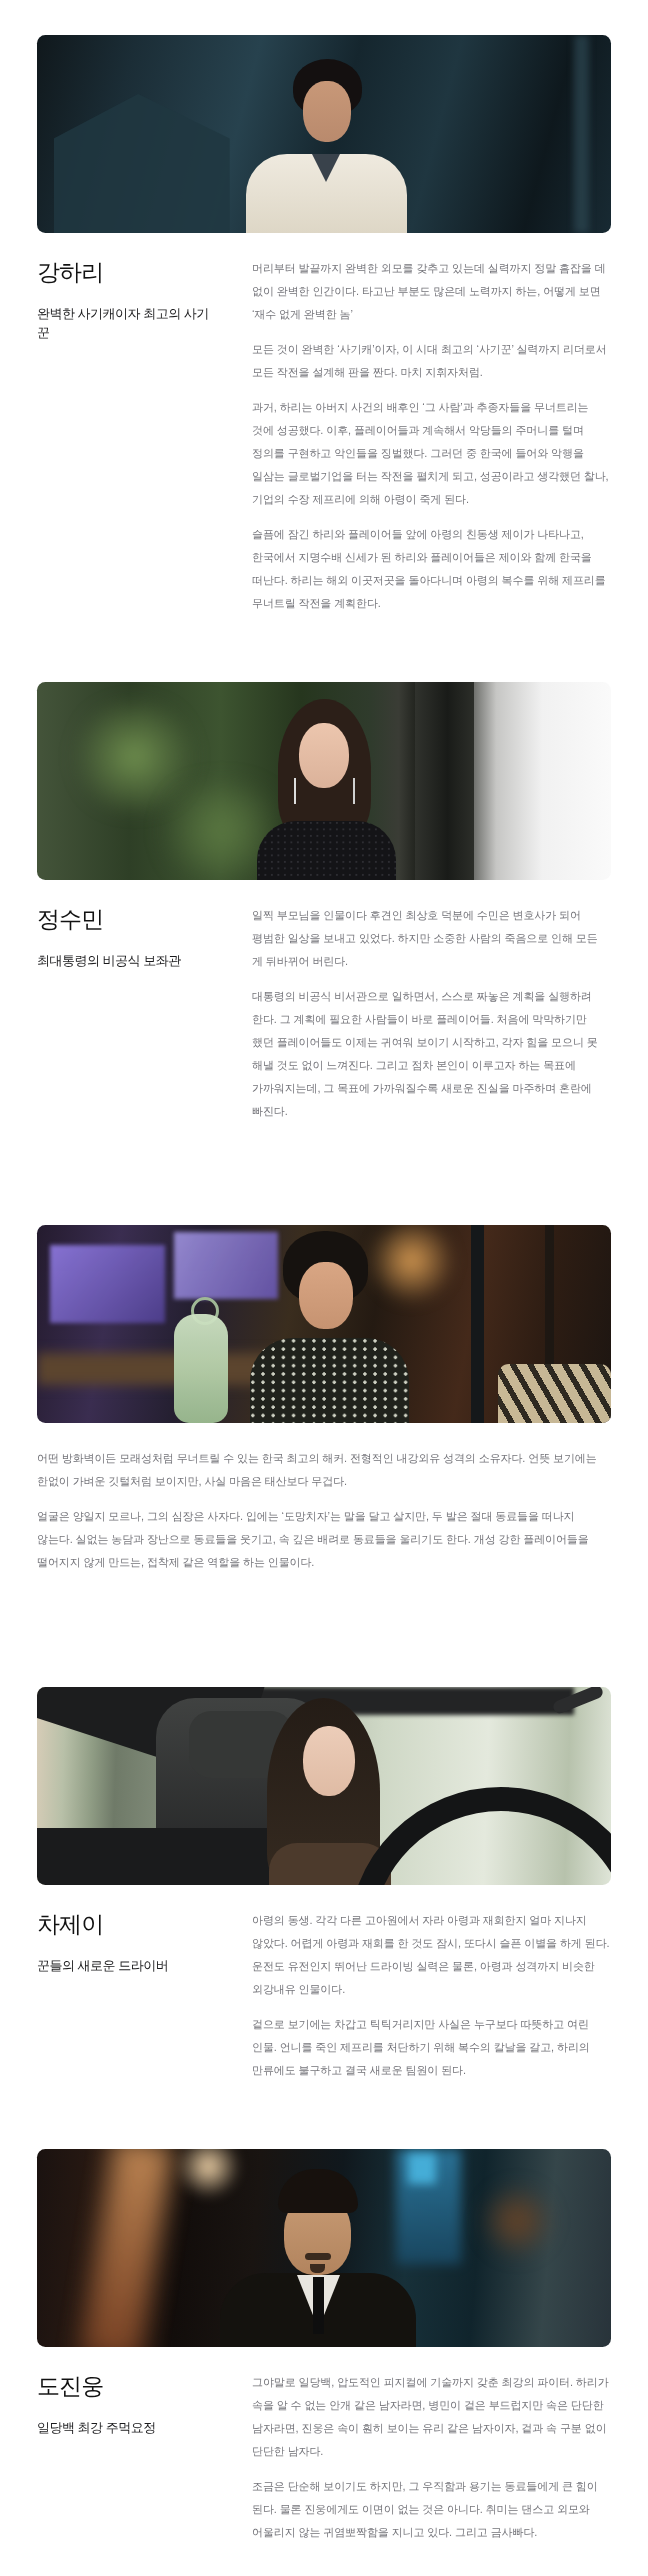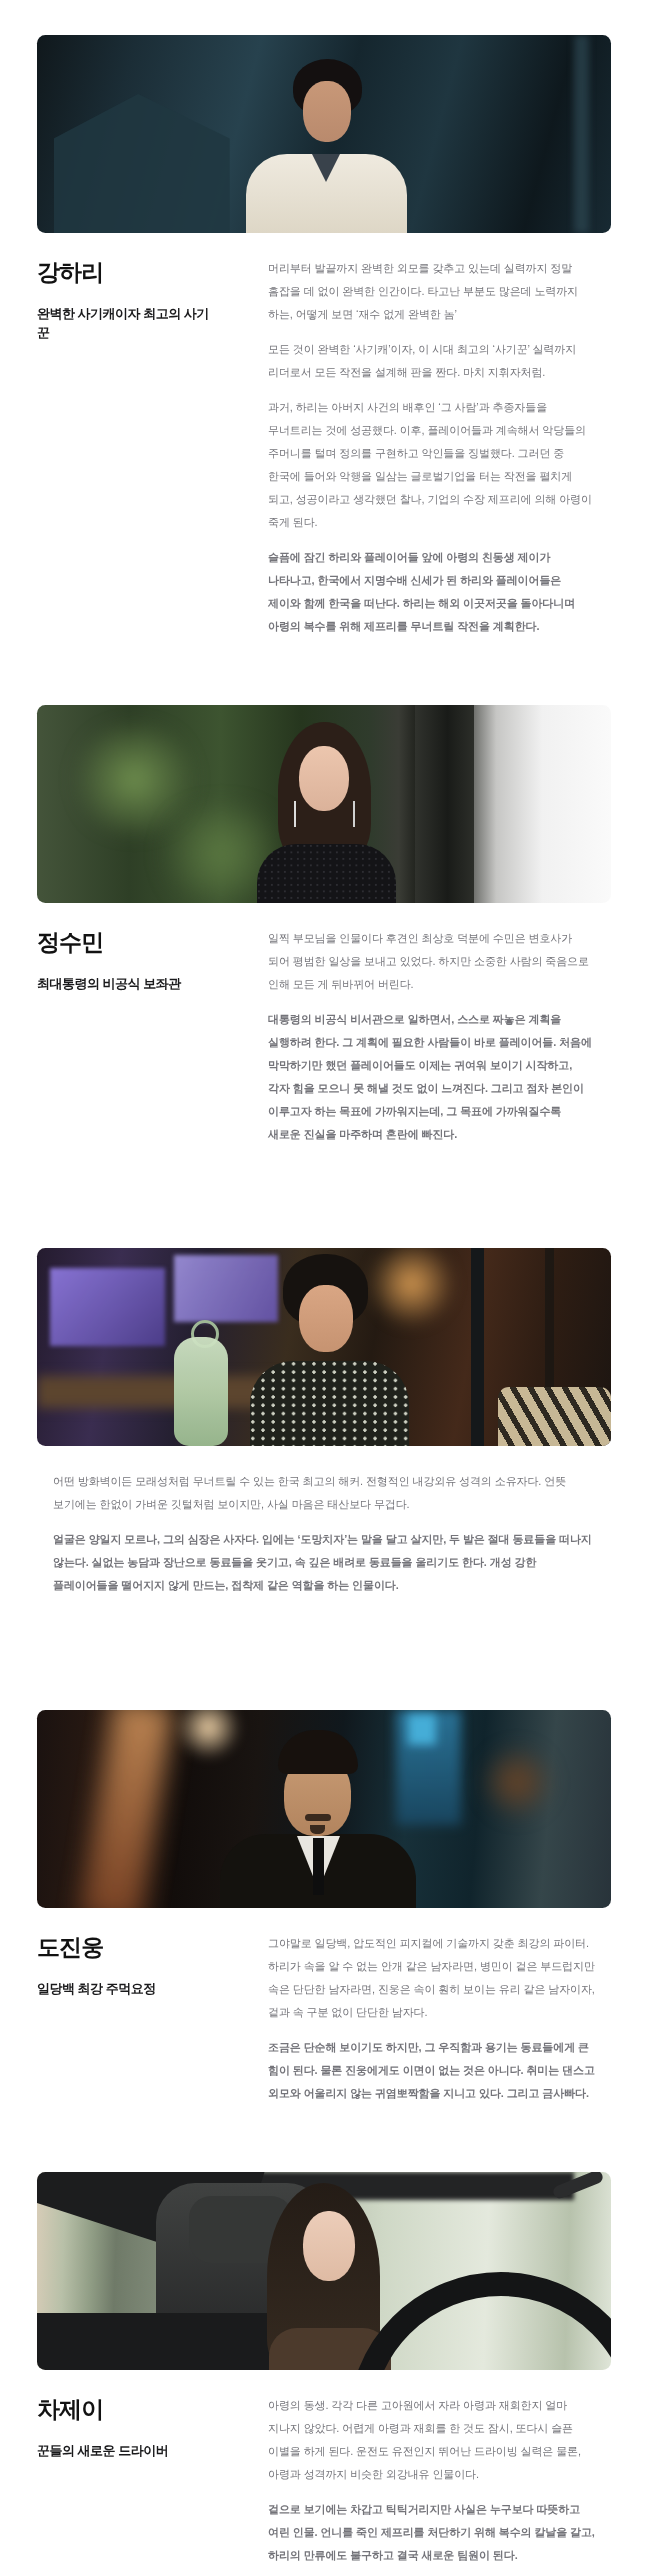--- a/index.html
+++ b/index.html
@@ -33,43 +33,43 @@
     padding: 0 37px;
   }
   .left {
     width: 182px;
     flex-shrink: 0;
     margin-right: 33px;
   }
   .name {
     margin: 1.9px 0 18.5px;
     font-size: 23px;
-    font-weight: 700;
+    font-weight: 400;
     letter-spacing: -0.9px;
     color: #121212;
     line-height: 1.2;
   }
   .tagline {
     margin: 0;
     font-size: 13px;
-    font-weight: 700;
+    font-weight: 400;
     letter-spacing: -0.5px;
     color: #1a1a1c;
     line-height: 1.45;
   }
   .desc { flex: 1; }
   .desc p {
-    margin: 0 16px 12px;
+    margin: 0 0 12px;
     font-size: 11px;
     line-height: 23px;
     letter-spacing: -0.1px;
     color: #74747a;
     word-break: keep-all;
   }
-  .desc p:last-child { margin-bottom: 0; font-weight: bold; }
+  .desc p:last-child { margin-bottom: 0; }
 
   .info-h1 { min-height: 358px; }
   .info-h2 { min-height: 254px; }
   .info-h3 { min-height: 173px; }
 
   
   .p1 { background: linear-gradient(105deg,#10181c 0%,#1b2d36 16%,#27424e 36%,#15262e 52%,#1f3640 68%,#0e181d 86%,#182a33 100%); }
   .p1 .house { left: 16.7px; top: 59px; width: 176px; height: 139px; background: #203741;
                clip-path: polygon(0 32%, 48% 0, 100% 32%, 100% 100%, 0 100%); opacity: .85; }
   .p1 .bokeh { left: 135px; top: 135px; width: 57px; height: 57px; border-radius: 50%;
@@ -215,20 +215,45 @@
     </div>
     <div class="info info-h3">
       <div class="desc">
         <p>어떤 방화벽이든 모래성처럼 무너트릴 수 있는 한국 최고의 해커. 전형적인 내강외유 성격의 소유자다. 언뜻 보기에는 한없이 가벼운 깃털처럼 보이지만, 사실 마음은 태산보다 무겁다.</p>
         <p>얼굴은 양일지 모르나, 그의 심장은 사자다. 입에는 ‘도망치자’는 말을 달고 살지만, 두 발은 절대 동료들을 떠나지 않는다. 실없는 농담과 장난으로 동료들을 웃기고, 속 깊은 배려로 동료들을 울리기도 한다. 개성 강한 플레이어들을 떨어지지 않게 만드는, 접착제 같은 역할을 하는 인물이다.</p>
       </div>
     </div>
   </section>
 
   <section class="section">
+    <div class="photo p5" role="img" aria-label="운전석에 앉아 있는 차제이">
+      <div class="roof"></div>
+      <div class="pillarA"></div>
+      <div class="handle"></div>
+      <div class="seat"></div>
+      <div class="headrest"></div>
+      <div class="dash"></div>
+      <div class="hair"></div>
+      <div class="jacket"></div>
+      <div class="face"></div>
+      <div class="wheel"></div>
+    </div>
+    <div class="info info-h3">
+      <div class="left">
+        <h2 class="name">차제이</h2>
+        <p class="tagline">꾼들의 새로운 드라이버</p>
+      </div>
+      <div class="desc">
+        <p>아령의 동생. 각각 다른 고아원에서 자라 아령과 재회한지 얼마 지나지 않았다. 어렵게 아령과 재회를 한 것도 잠시, 또다시 슬픈 이별을 하게 된다. 운전도 유전인지 뛰어난 드라이빙 실력은 물론, 아령과 성격까지 비슷한 외강내유 인물이다.</p>
+        <p>겉으로 보기에는 차갑고 틱틱거리지만 사실은 누구보다 따뜻하고 여린 인물. 언니를 죽인 제프리를 처단하기 위해 복수의 칼날을 갈고, 하리의 만류에도 불구하고 결국 새로운 팀원이 된다.</p>
+      </div>
+    </div>
+  </section>
+
+  <section class="section">
     <div class="photo p4" role="img" aria-label="어두운 조명 아래 검은 수트를 입은 도진웅">
       <div class="streak"></div>
       <div class="lamp"></div>
       <div class="neon"></div>
       <div class="neon2"></div>
       <div class="bokehR"></div>
       <div class="suit"></div>
       <div class="shirt"></div>
       <div class="tie"></div>
       <div class="face"></div>
@@ -241,39 +266,14 @@
         <h2 class="name">도진웅</h2>
         <p class="tagline">일당백 최강 주먹요정</p>
       </div>
       <div class="desc">
         <p>그야말로 일당백, 압도적인 피지컬에 기술까지 갖춘 최강의 파이터. 하리가 속을 알 수 없는 안개 같은 남자라면, 병민이 겉은 부드럽지만 속은 단단한 남자라면, 진웅은 속이 훤히 보이는 유리 같은 남자이자, 겉과 속 구분 없이 단단한 남자다.</p>
         <p>조금은 단순해 보이기도 하지만, 그 우직함과 용기는 동료들에게 큰 힘이 된다. 물론 진웅에게도 이면이 없는 것은 아니다. 취미는 댄스고 외모와 어울리지 않는 귀염뽀짝함을 지니고 있다. 그리고 금사빠다.</p>
       </div>
     </div>
   </section>
 
-  <section class="section">
-    <div class="photo p5" role="img" aria-label="운전석에 앉아 있는 차제이">
-      <div class="roof"></div>
-      <div class="pillarA"></div>
-      <div class="handle"></div>
-      <div class="seat"></div>
-      <div class="headrest"></div>
-      <div class="dash"></div>
-      <div class="hair"></div>
-      <div class="jacket"></div>
-      <div class="face"></div>
-      <div class="wheel"></div>
-    </div>
-    <div class="info info-h3">
-      <div class="left">
-        <h2 class="name">차제이</h2>
-        <p class="tagline">꾼들의 새로운 드라이버</p>
-      </div>
-      <div class="desc">
-        <p>아령의 동생. 각각 다른 고아원에서 자라 아령과 재회한지 얼마 지나지 않았다. 어렵게 아령과 재회를 한 것도 잠시, 또다시 슬픈 이별을 하게 된다. 운전도 유전인지 뛰어난 드라이빙 실력은 물론, 아령과 성격까지 비슷한 외강내유 인물이다.</p>
-        <p>겉으로 보기에는 차갑고 틱틱거리지만 사실은 누구보다 따뜻하고 여린 인물. 언니를 죽인 제프리를 처단하기 위해 복수의 칼날을 갈고, 하리의 만류에도 불구하고 결국 새로운 팀원이 된다.</p>
-      </div>
-    </div>
-  </section>
-
 </main>
 
 
 </body></html>

